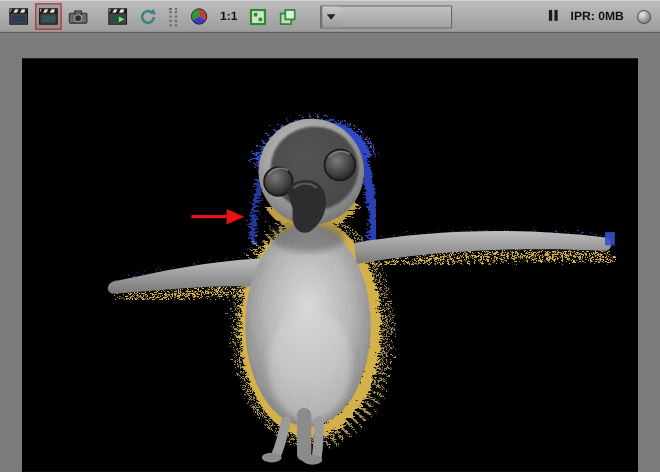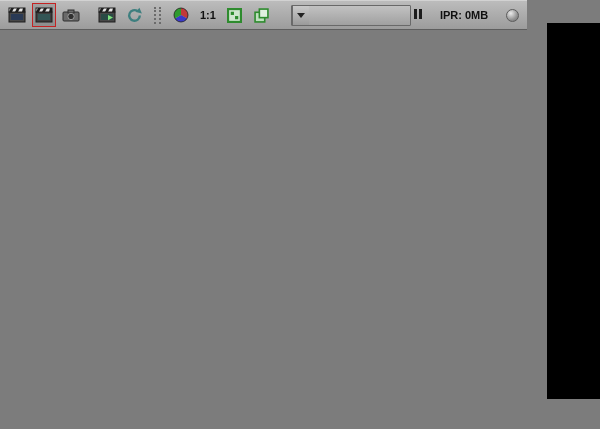--- a/index.html
+++ b/index.html
@@ -1,35 +1,35 @@
 <!DOCTYPE html>
 <html><head>
 <meta charset="utf-8">
 <style>
   *{margin:0;padding:0;box-sizing:border-box}
   html,body{width:600px;height:429px;overflow:hidden;font-family:"Liberation Sans",sans-serif;background:#7c7c7c}
-  .window{width:600px;height:429px;display:flex;flex-direction:row;background:#7c7c7c}
+  .window{width:600px;height:429px;display:flex;flex-direction:column;background:#7c7c7c}
 
   
   .toolbar{height:30px;flex:0 0 auto;background:linear-gradient(#bcbcbc,#9c9c9c);
     border-top:1px solid #d2d2d2;border-bottom:1px solid #5e5e5e;
     display:flex;align-items:center;padding:0 5px;gap:3px}
   .tb-btn{width:24px;height:24px;border:1px solid transparent;background:transparent;
     display:flex;align-items:center;justify-content:center;padding:0;cursor:pointer;flex:0 0 auto}
   .tb-btn.red-sel{border:1px solid #c42222;background:rgba(90,90,90,.25)}
   .gap-l{margin-left:9px}
   .sep-dot{width:7px;height:17px;border-left:2px dotted #6b6b6b;border-right:2px dotted #6b6b6b;margin:0 5px;flex:0 0 auto}
   .txt-btn{font-size:11px;font-weight:bold;color:#111;width:auto;padding:0 3px}
   .dropdown{margin-left:14px;height:21px;min-width:120px;background:linear-gradient(#c2c2c2,#a0a0a0);
     border:1px solid #696969;border-radius:1px;display:flex;align-items:stretch;font-size:11px;color:#1b1b1b;cursor:pointer;flex:0 0 auto}
   .dd-text{flex:1;display:flex;align-items:center;padding:0 7px;white-space:nowrap}
   .dd-btn{width:17px;border-left:1px solid #6a6a6a;display:flex;align-items:center;justify-content:center;
     background:linear-gradient(#cacaca,#9a9a9a)}
   .dd-tri{width:0;height:0;border-left:4px solid transparent;border-right:4px solid transparent;border-top:5px solid #222}
-  .status{margin-left:auto;display:flex;gap:18px;padding-right:3px}
+  .status{margin-left:auto;display:flex;gap:12px;padding-right:3px}
   .pause{display:flex;gap:2px;cursor:pointer}
   .pause i{display:block;width:3px;height:10px;background:#1c1c1c}
   .mem{font-size:11px;font-weight:bold;color:#101010;white-space:nowrap}
   .sphere{width:13px;height:13px;border-radius:50%;flex:0 0 auto;
     background:radial-gradient(circle at 35% 30%,#eaeaea,#949494 60%,#6d6d6d);border:1px solid #5c5c5c}
 
   
   .canvas-frame{flex:1;padding:23px 20px 0 20px}
   .render-area{width:560px;height:376px;background:#000;position:relative;overflow:hidden}
   svg.scene{display:block;width:560px;height:376px}

